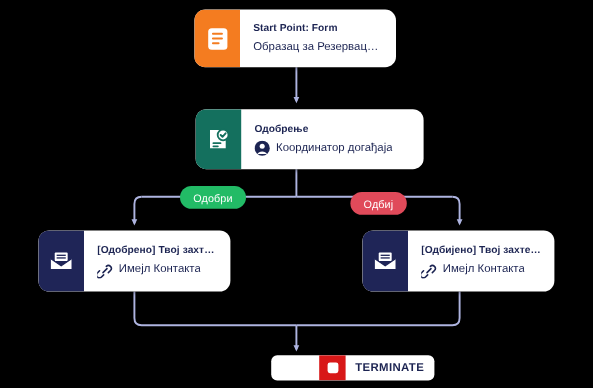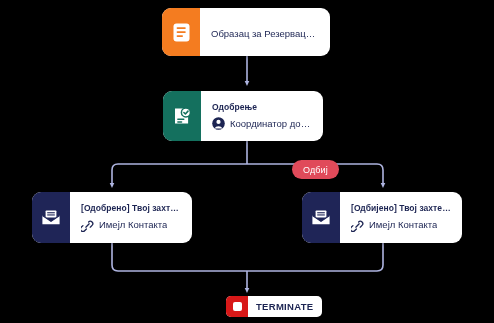--- a/index.html
+++ b/index.html
@@ -81,21 +81,21 @@
     justify-content: center;
   }
 
   
   .accent-orange { background: #f47c20; }
   .accent-teal   { background: #14705e; }
   .accent-navy   { background: #1f2557; }
 
   
   #node-start    { left: 162px; top: 8px;   width: 168px; height: 48px; }
-  #node-approval { left: 163px; top: 91px;  width: 160px; height: 50px; }
+  #node-approval { left: 163px; top: 91px;  width: 190px; height: 50px; }
   #node-email-approved { left: 32px;  top: 192px; width: 160px; height: 51px; }
   #node-email-rejected { left: 302px; top: 192px; width: 160px; height: 51px; }
 
   
   .pill {
     position: absolute;
     display: flex;
     align-items: center;
     justify-content: center;
     height: 19px;
@@ -113,20 +113,21 @@
   #node-terminate {
     position: absolute;
     left: 226px; top: 296px;
     height: 21px;
     display: flex;
     align-items: stretch;
     background: #ffffff;
     border-radius: 5px;
     overflow: hidden;
     box-shadow: 0 1px 2px rgba(0,0,0,0.35);
+    padding-left: 40px;
   }
   #terminate-icon {
     width: 22px;
     flex: 0 0 22px;
     background: #d81818;
     display: flex;
     align-items: center;
     justify-content: center;
   }
   #terminate-square {
@@ -178,20 +179,21 @@
   <div class="node" id="node-start">
     <div class="node-icon accent-orange">
       <svg width="17" height="19" viewBox="0 0 17 19" aria-hidden="true">
         <rect x="0.5" y="0.5" width="16" height="18" rx="3" fill="#ffffff"></rect>
         <rect x="3.6" y="4.2" width="9.2" height="1.7" rx="0.85" fill="#f47c20"></rect>
         <rect x="3.6" y="8.2" width="9.2" height="1.7" rx="0.85" fill="#f47c20"></rect>
         <rect x="3.6" y="12.2" width="6.4" height="1.7" rx="0.85" fill="#f47c20"></rect>
       </svg>
     </div>
     <div class="node-body">
+      <div class="node-title">Start Point: Form</div>
       <div class="node-sub-row">
         <div class="node-sub">Образац за Резервацију ...</div>
       </div>
     </div>
   </div>
 
   <div class="node" id="node-approval">
     <div class="node-icon accent-teal">
       <svg width="19" height="20" viewBox="0 0 19 20" aria-hidden="true">
         <path d="M2 2.4 h9.5 l3.6 3.6 v11.6 H2 z" fill="#ffffff"></path>
@@ -209,20 +211,21 @@
             <circle cx="6.5" cy="6.5" r="6.3" fill="#1c2452"></circle>
             <circle cx="6.5" cy="4.9" r="2.1" fill="#ffffff"></circle>
             <path d="M2.5 11.4 a4.3 3.5 0 0 1 8 0 z" fill="#ffffff"></path>
           </svg>
         </span>
         <div class="node-sub">Координатор догађаја</div>
       </div>
     </div>
   </div>
 
+  <div class="pill" id="pill-approve">Одобри</div>
   <div class="pill" id="pill-reject">Одбиј</div>
 
   <div class="node" id="node-email-approved">
     <div class="node-icon accent-navy">
       <svg width="20" height="17" viewBox="0 0 20 17" aria-hidden="true">
         <rect x="4.6" y="1.4" width="10.8" height="7.2" rx="0.8" fill="#ffffff"></rect>
         <rect x="6.2" y="3.2" width="7.6" height="1.1" fill="#1f2557"></rect>
         <rect x="6.2" y="5.4" width="7.6" height="1.1" fill="#1f2557"></rect>
         <path d="M1.4 6.6 L10 12.4 L18.6 6.6 L18.6 15.2 L1.4 15.2 z" fill="#ffffff"></path>
         <path d="M1.4 6.6 L10 12.4 L18.6 6.6" fill="none" stroke="#1f2557" stroke-width="1.1"></path>

